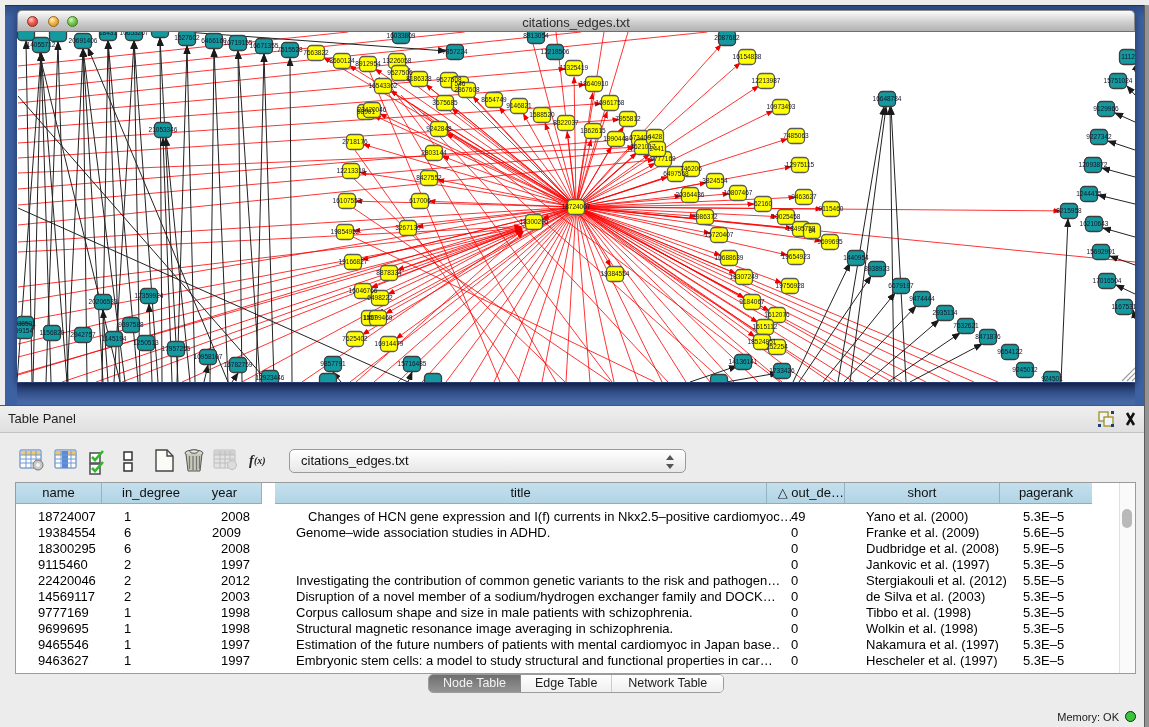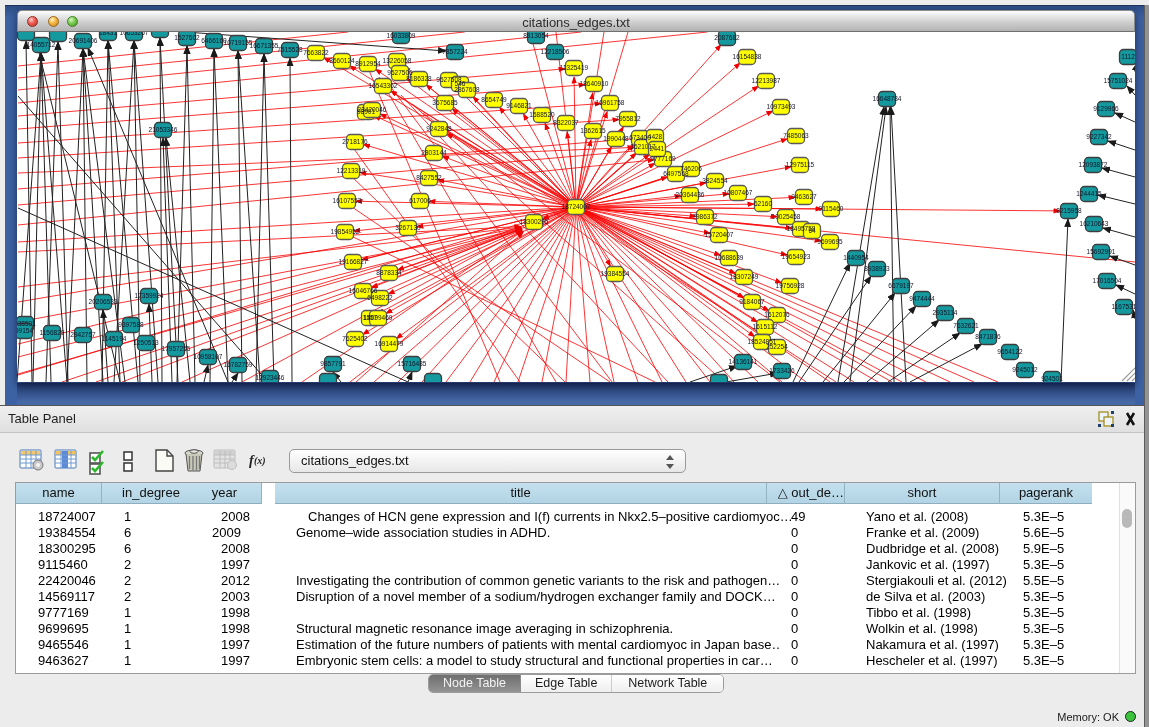--- a/index.html
+++ b/index.html
@@ -609,21 +609,21 @@
 <div class="hc" style="left:275px;width:492px">title</div>
 <div class="hc" style="left:767px;width:78px;text-align:right;padding-left:5px">△ out_de…</div>
 <div class="hc" style="left:845px;width:155px">short</div>
 <div class="hc" style="left:1000px;width:92px;border-right:none">pagerank</div>
 <div class="row" style="top:508px">
     <span style="left:22px">18724007</span>
     <span style="left:108px">1</span>
     <span style="left:205px">2008</span>
     <span style="left:292px;width:484px;overflow:hidden">Changes of HCN gene expression and I(f) currents in Nkx2.5–positive cardiomyoc…</span>
     <span style="left:775px">49</span>
-    <span style="left:850px">Yano et al. (2008)</span>
+    <span style="left:850px">Yano et al. (2000)</span>
     <span style="left:1007px">5.3E–5</span>
   </div>
 <div class="row" style="top:524px">
     <span style="left:22px">19384554</span>
     <span style="left:108px">6</span>
     <span style="left:196px">2009</span>
     <span style="left:280px;width:484px;overflow:hidden">Genome–wide association studies in ADHD.</span>
     <span style="left:775px">0</span>
     <span style="left:850px">Franke et al. (2009)</span>
     <span style="left:1007px">5.6E–5</span>
@@ -659,20 +659,21 @@
     <span style="left:205px">2003</span>
     <span style="left:280px;width:484px;overflow:hidden">Disruption of a novel member of a sodium/hydrogen exchanger family and DOCK…</span>
     <span style="left:775px">0</span>
     <span style="left:850px">de Silva et al. (2003)</span>
     <span style="left:1007px">5.3E–5</span>
   </div>
 <div class="row" style="top:604px">
     <span style="left:22px">9777169</span>
     <span style="left:108px">1</span>
     <span style="left:205px">1998</span>
+    <span style="left:280px;width:484px;overflow:hidden">Corpus callosum shape and size in male patients with schizophrenia.</span>
     <span style="left:775px">0</span>
     <span style="left:850px">Tibbo et al. (1998)</span>
     <span style="left:1007px">5.3E–5</span>
   </div>
 <div class="row" style="top:620px">
     <span style="left:22px">9699695</span>
     <span style="left:108px">1</span>
     <span style="left:205px">1998</span>
     <span style="left:280px;width:484px;overflow:hidden">Structural magnetic resonance image averaging in schizophrenia.</span>
     <span style="left:775px">0</span>

